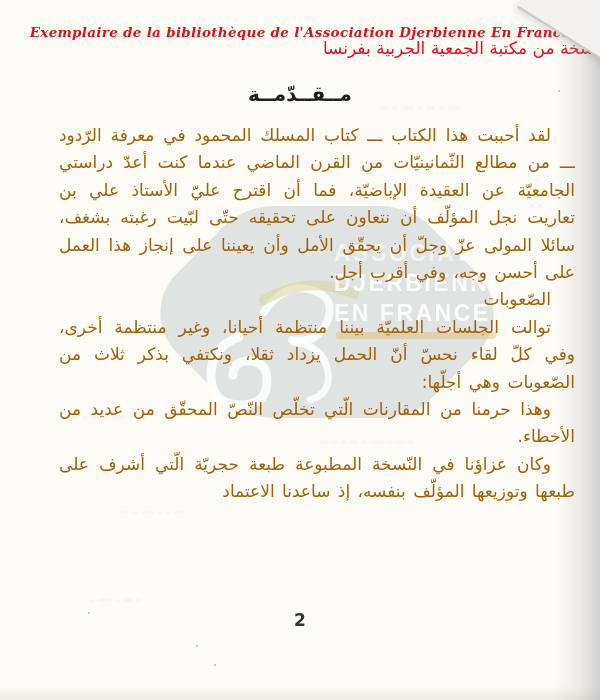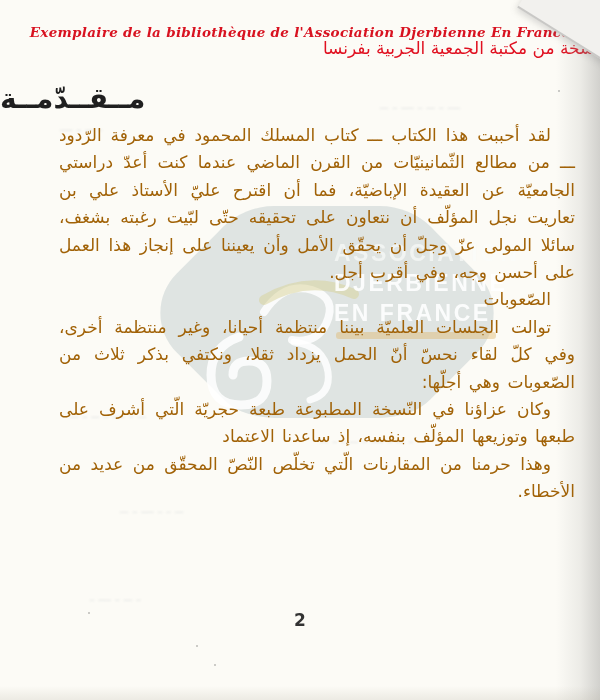--- a/index.html
+++ b/index.html
@@ -42,22 +42,22 @@
   .stamp-ar{
     position:absolute;top:38px;left:0;width:600px;
     text-align:right;direction:rtl;
     font-weight:normal;font-size:17px;
     color:#e01020;
   }
 
   
   .doc-title{
     position:absolute;top:82px;left:0;width:600px;
-    text-align:left;direction:rtl;
-    font-size:28px;font-weight:bold;color:#1f1f1f;
+    text-align:center;direction:rtl;
+    font-size:20px;font-weight:bold;color:#1f1f1f;
     letter-spacing:1px;
   }
 
   
   .watermark{position:absolute;left:144px;top:192px;width:365px;height:252px;z-index:1;pointer-events:none;}
   .wm-text{
     position:absolute;left:190px;
     font-weight:bold;font-size:23px;letter-spacing:2.5px;
     color:rgba(255,255,255,0.88);
     font-family:"Liberation Sans",sans-serif;
@@ -129,22 +129,22 @@
 
   <div class="stamp-fr">Exemplaire de la bibliothèque de l'Association Djerbienne En France</div>
   <div class="stamp-ar">نسخة من مكتبة الجمعية الجربية بفرنسا</div>
 
   <div class="doc-title">مــقــدّمــة</div>
 
   <div class="body-text">
     <p>لقد أحببت هذا الكتاب ـــ كتاب المسلك المحمود في معرفة الرّدود ـــ من مطالع الثّمانينيّات من القرن الماضي عندما كنت أعدّ دراستي الجامعيّة عن العقيدة الإباضيّة، فما أن اقترح عليّ الأستاذ علي بن تعاريت نجل المؤلّف أن نتعاون على تحقيقه حتّى لبّيت رغبته بشغف، سائلا المولى عزّ وجلّ أن يحقّق الأمل وأن يعيننا على إنجاز هذا العمل على أحسن وجه، وفي أقرب أجل.</p>
     <p class="heading">الصّعوبات</p>
     <p>توالت الجلسات العلميّة بيننا منتظمة أحيانا، وغير منتظمة أخرى، وفي كلّ لقاء نحسّ أنّ الحمل يزداد ثقلا، ونكتفي بذكر ثلاث من الصّعوبات وهي أجلّها:</p>
+    <p>وهذا حرمنا من المقارنات الّتي تخلّص النّصّ المحقّق من عديد من الأخطاء.</p>
     <p>وكان عزاؤنا في النّسخة المطبوعة طبعة حجريّة الّتي أشرف على طبعها وتوزيعها المؤلّف بنفسه، إذ ساعدنا الاعتماد</p>
-    <p>وهذا حرمنا من المقارنات الّتي تخلّص النّصّ المحقّق من عديد من الأخطاء.</p>
   </div>
 
   <div class="page-number">2</div>
 
   <div class="edge-right"></div>
   <div class="corner-tr"></div>
   <div class="edge-bottom"></div>
   <div class="speck" style="left:196px;top:645px;"></div>
   <div class="speck" style="left:88px;top:612px;"></div>
   <div class="speck" style="left:214px;top:664px;"></div>

